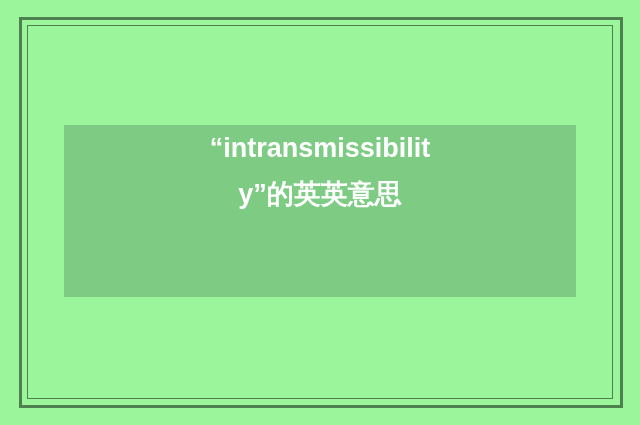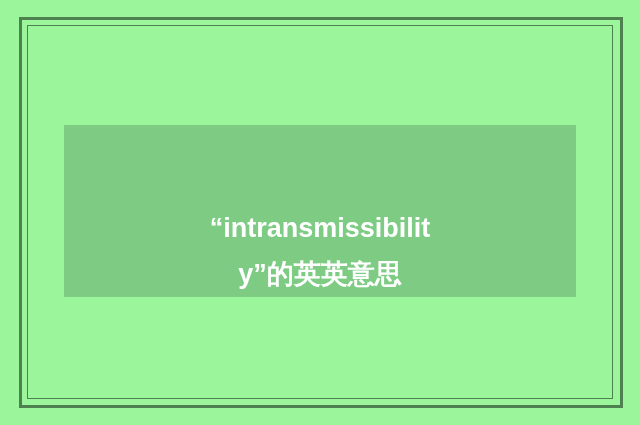--- a/index.html
+++ b/index.html
@@ -46,21 +46,21 @@
 
   
   .title-card {
     position: absolute;
     left: 64px;
     top: 125px;
     width: 512px;
     height: 172px;
     background: #7ecc84;
     display: flex;
-    align-items: flex-end;
+    align-items: flex-start;
     justify-content: center;
     box-sizing: border-box;
   }
 
   .title-text {
     width: 256px;
     margin: 0;
     color: #ffffff;
     font-family: "Liberation Sans", "DejaVu Sans", sans-serif;
     font-size: 27px;

